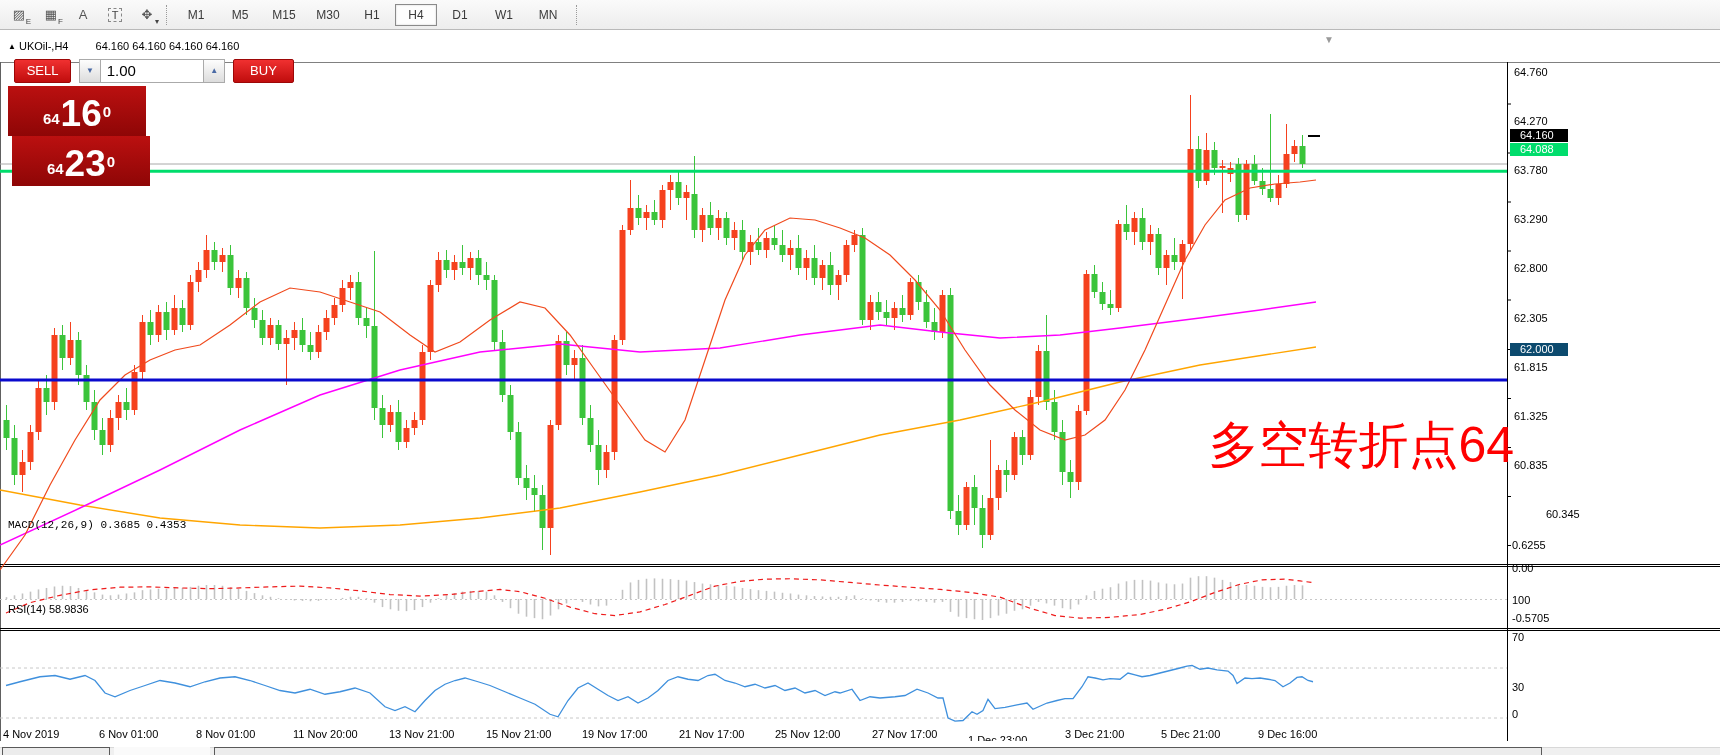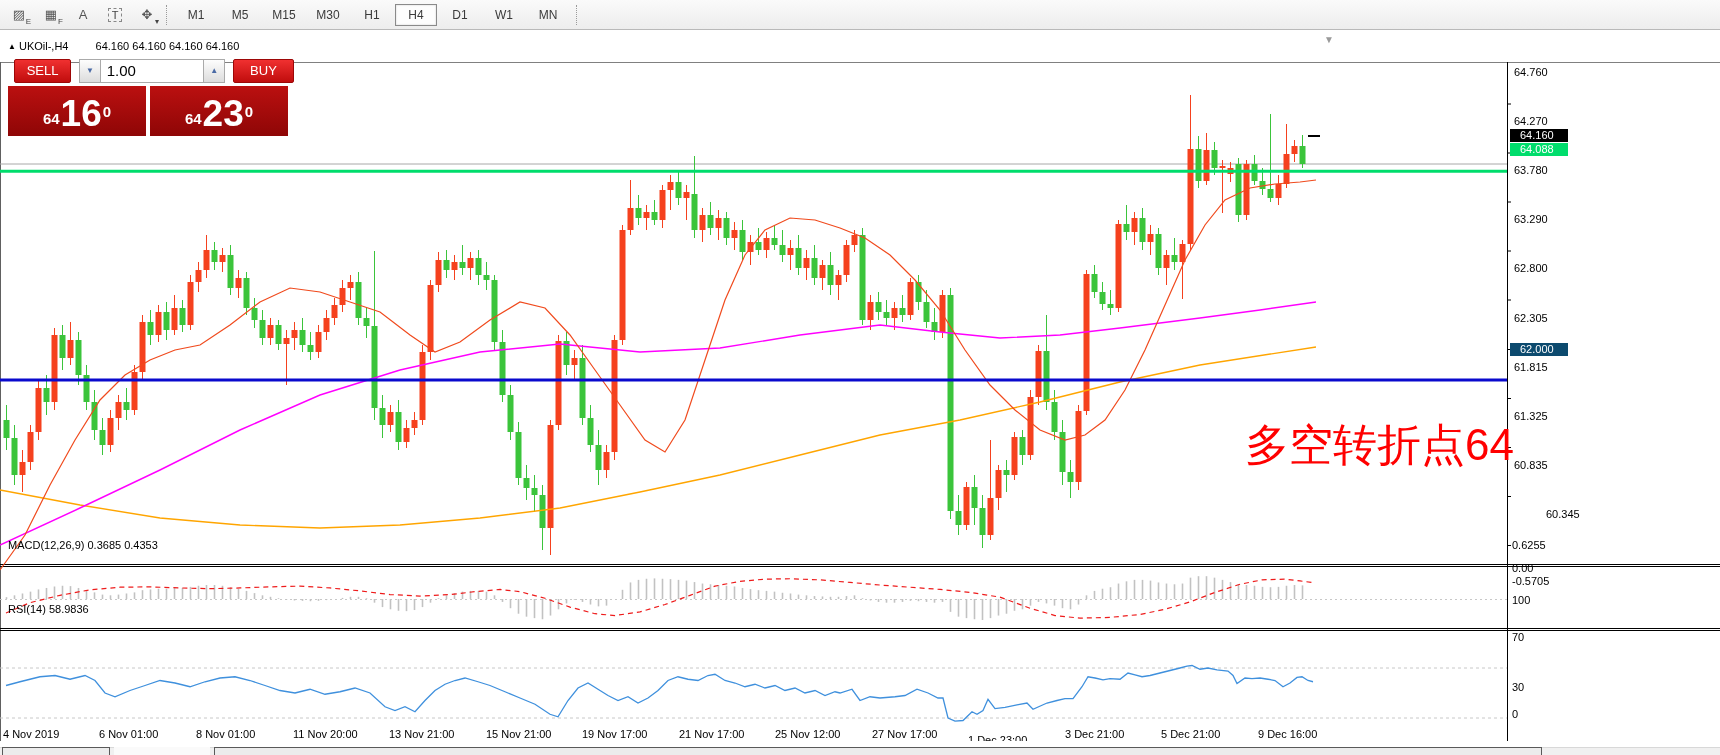--- a/index.html
+++ b/index.html
@@ -44,33 +44,33 @@
     background:linear-gradient(#f03030,#c00d0d);border-radius:2px;border:1px solid #9d0707;
   }
   .btn-sell{width:56px;margin-left:6px;}
   .btn-buy{width:60px;margin-left:8px;}
   .spin{width:20px;height:22px;background:linear-gradient(#fdfdfd,#dcdcdc);border:1px solid #aaa;
         font-size:8px;color:#4a6aa5;text-align:center;line-height:22px;cursor:pointer;}
   .spin.down{margin-left:8px;border-right:none;}
   .vol-box{width:92px;height:22px;border:1px solid #aaa;background:#fff;font-size:15px;
            padding:0 6px;line-height:22px;color:#000;}
   .spin.up{border-left:none;}
-  .quote-row{display:flex;margin-top:2px;}
+  .quote-row{display:flex;margin-top:2px;flex-direction:column;}
   .quote-box{
     width:138px;height:50px;color:#fff;display:flex;align-items:flex-end;justify-content:center;
     background:linear-gradient(#bb1010,#8e0606);cursor:pointer;padding-bottom:2px;box-sizing:border-box;
   }
   .quote-box.ask{margin-left:4px;}
   .q-small{font-size:15px;font-weight:bold;line-height:30px;}
   .q-big{font-size:37px;font-weight:bold;line-height:40px;margin:0 1px;}
   .q-sup{font-size:15px;font-weight:bold;line-height:52px;align-self:flex-start;}
   
   .annotation{
     position:absolute;top:418px;right:206px;z-index:4;
-    font-size:44px;line-height:54px;color:#ff0000;font-weight:500;white-space:nowrap;
+    font-size:50px;line-height:54px;color:#ff0000;font-weight:500;white-space:nowrap;
   }
   .shift-marker{position:absolute;left:1324px;top:34px;font-size:10px;color:#9a9a9a;z-index:3;}
   .price-dash{position:absolute;left:1308px;top:135px;width:12px;height:2px;background:#000;z-index:3;}
   
   .tabbar{position:absolute;left:0;top:741px;width:1720px;height:14px;background:#f0f0f0;}
   .tabbar .gap{position:absolute;left:0;top:0;width:1720px;height:6px;background:#fff;border-bottom:1px solid #d8d8d8;}
   .tabbar .tab{position:absolute;top:6px;height:8px;box-sizing:border-box;background:#ececec;border:1px solid #5a5a5a;border-bottom:none;}
   .tabbar .tab.sel{background:#fafafa;border:none;}
 </style>
 </head>
@@ -645,26 +645,26 @@
       <div class="axis-label" style="left: 1514px; top: 280.5px;">62.305</div>
       <div class="axis-label" style="left: 1514px; top: 329.5px;">61.815</div>
       <div class="axis-label" style="left: 1514px; top: 378.5px;">61.325</div>
       <div class="axis-label" style="left: 1514px; top: 427.5px;">60.835</div>
       <div class="axis-label" style="left: 1546px; top: 476.5px;">60.345</div>
       <div class="badge" style="top: 98px; background: rgb(0, 0, 0); color: rgb(255, 255, 255);">64.160</div>
       <div class="badge" style="top: 112px; background: rgb(0, 221, 108); color: rgb(255, 255, 255);">64.088</div>
       <div class="badge" style="top: 312px; background: #0c4a6e; color: rgb(255, 255, 255);">62.000</div>
       <div class="axis-label" style="left: 1512px; top: 507.982px;">0.6255</div>
       <div class="axis-label" style="left: 1512px; top: 531px;">0.00</div>
-      <div class="axis-label" style="left: 1512px; top: 544px;">-0.5705</div>
+      <div class="axis-label" style="left: 1512px; top: 581px;">-0.5705</div>
       <div class="axis-label" style="left: 1512px; top: 562.5px;">100</div>
       <div class="axis-label" style="left: 1512px; top: 600px;">70</div>
       <div class="axis-label" style="left: 1512px; top: 650px;">30</div>
       <div class="axis-label" style="left: 1512px; top: 677px;">0</div>
-      <div class="axis-label" style="left: 8px; top: 508px;">MACD(12,26,9) 0.3685 0.4353</div>
+      <div class="axis-label" style="left: 8px; top: 488px; font-family: Liberation Mono, monospace;">MACD(12,26,9) 0.3685 0.4353</div>
       <div class="axis-label" style="left: 8px; top: 572px;">RSI(14) 58.9836</div>
       <div class="axis-label" style="left: 3px; top: 697px;">4 Nov 2019</div>
       <div class="axis-label" style="left: 99px; top: 697px;">6 Nov 01:00</div>
       <div class="axis-label" style="left: 196px; top: 697px;">8 Nov 01:00</div>
       <div class="axis-label" style="left: 293px; top: 697px;">11 Nov 20:00</div>
       <div class="axis-label" style="left: 389px; top: 697px;">13 Nov 21:00</div>
       <div class="axis-label" style="left: 486px; top: 697px;">15 Nov 21:00</div>
       <div class="axis-label" style="left: 582px; top: 697px;">19 Nov 17:00</div>
       <div class="axis-label" style="left: 679px; top: 697px;">21 Nov 17:00</div>
       <div class="axis-label" style="left: 775px; top: 697px;">25 Nov 12:00</div>

